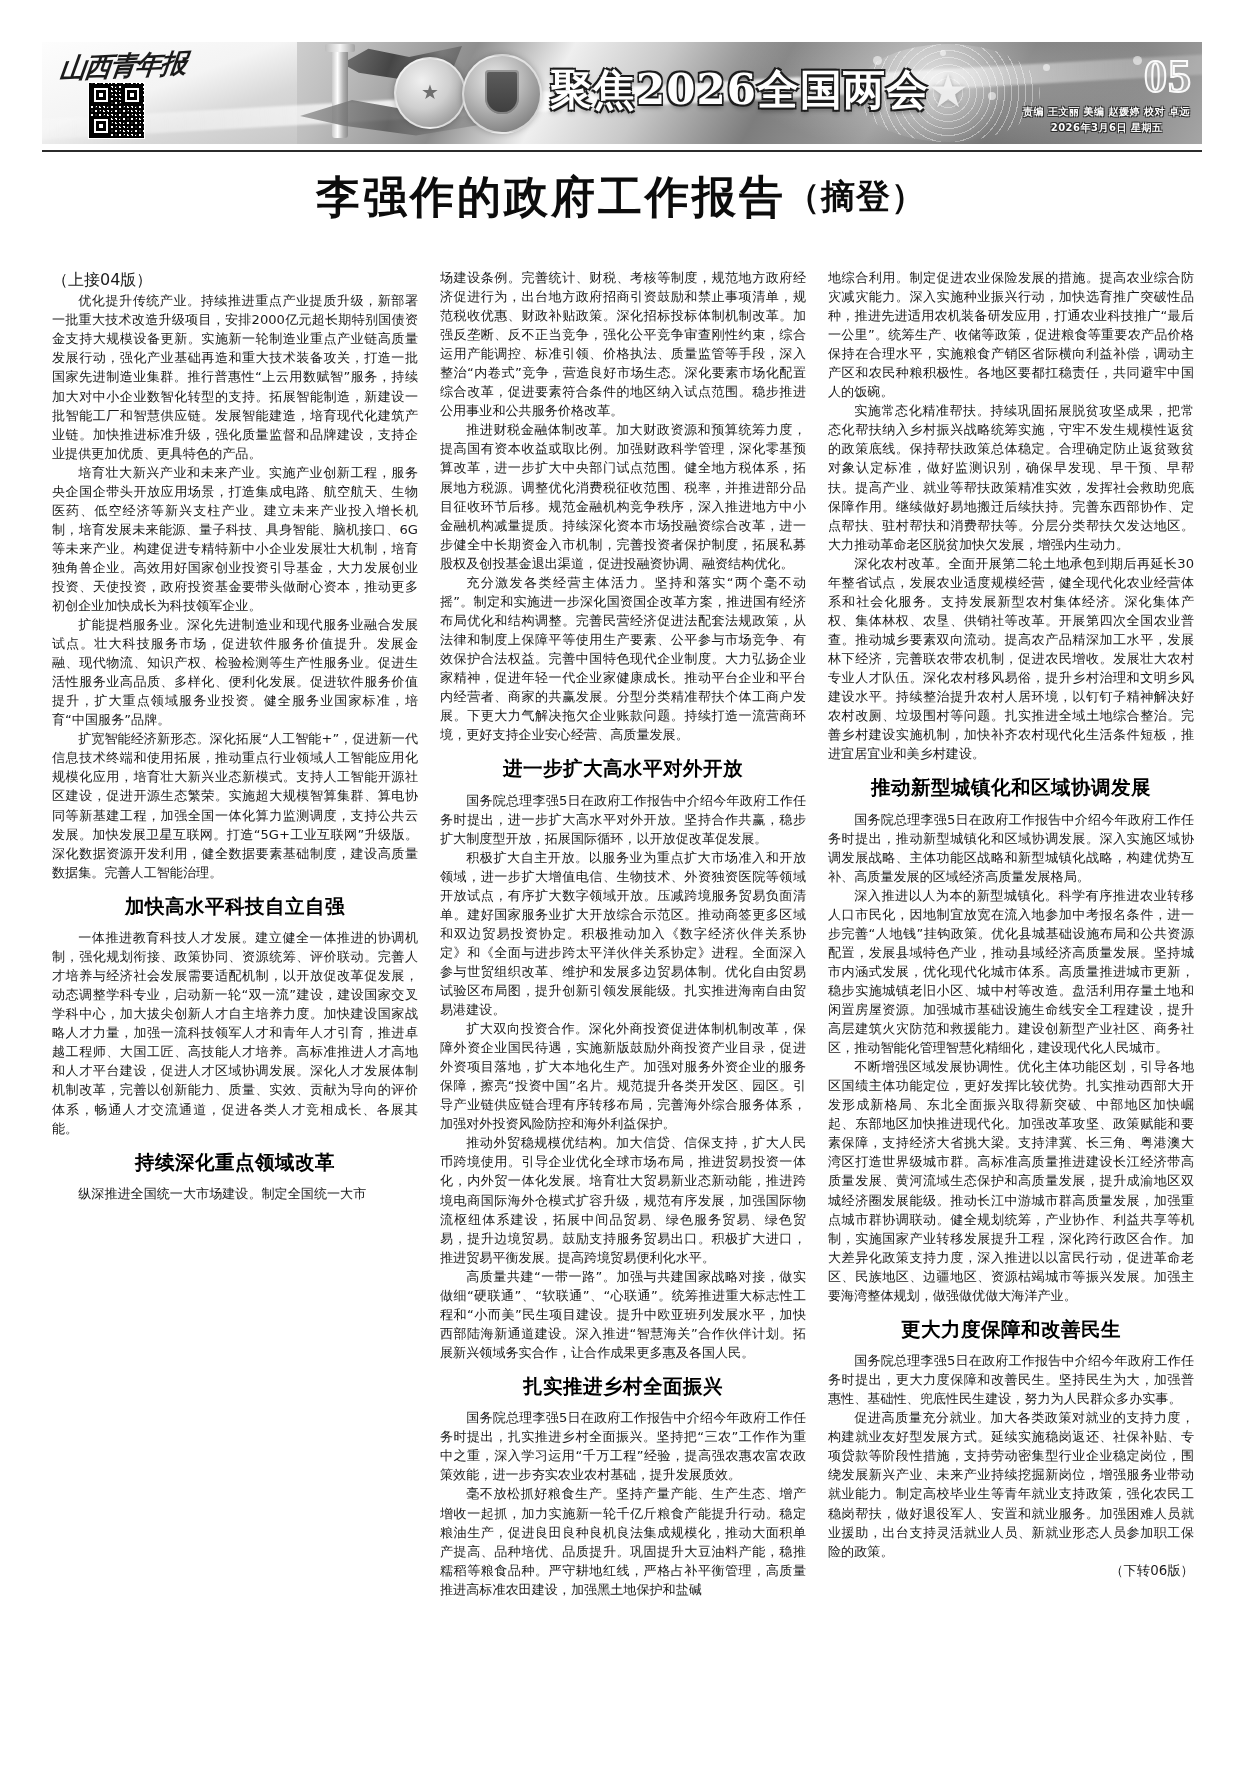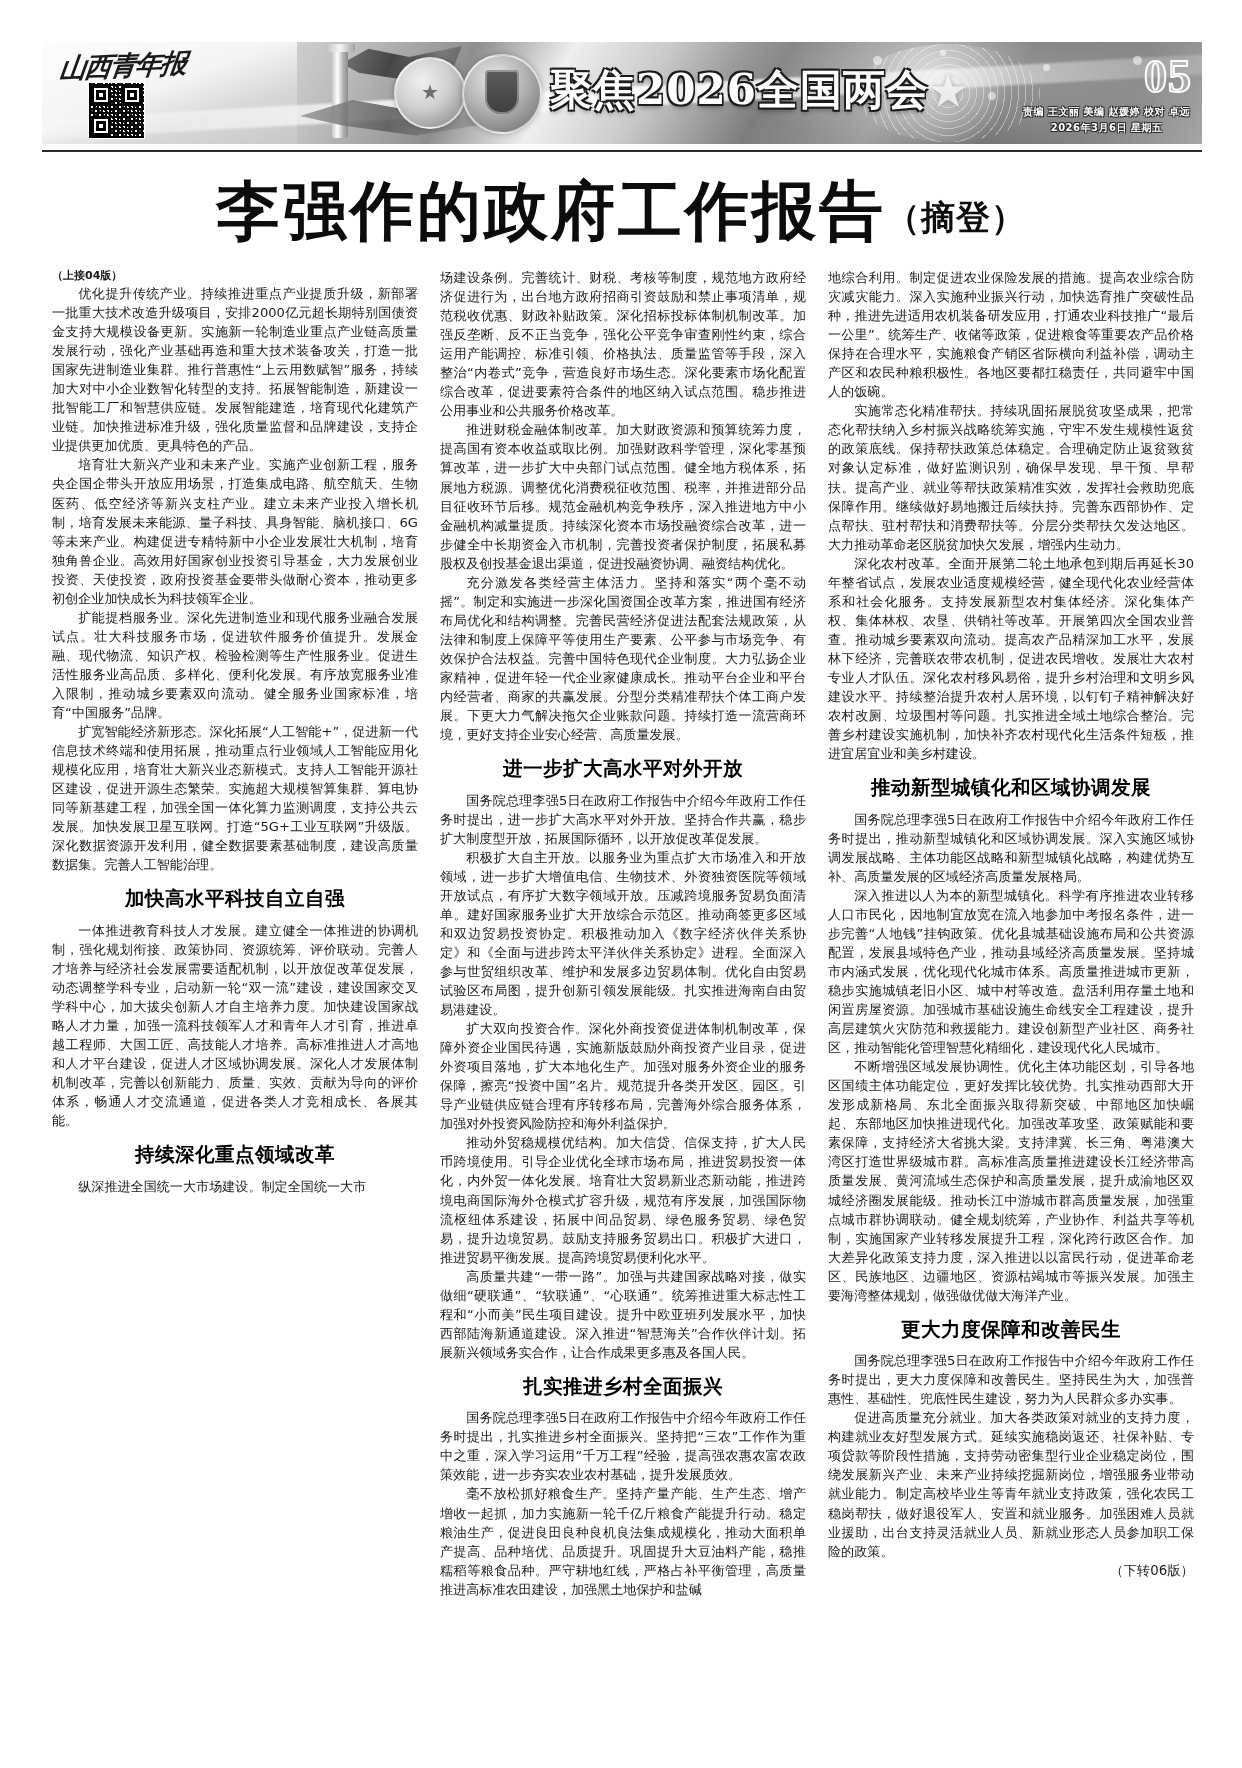--- a/index.html
+++ b/index.html
@@ -241,21 +241,21 @@
   .headline {
     position: absolute;
     left: 0;
     top: 168px;
     width: 1242px;
     text-align: center;
     white-space: nowrap;
   }
   .headline .main {
     font-family: "DejaVu Serif", "Liberation Serif", serif;
-    font-size: 64px;
+    font-size: 44px;
     font-weight: bold;
     letter-spacing: 3px;
     color: #0c0c0c;
   }
   .headline .sub {
     font-family: "DejaVu Serif", "Liberation Serif", serif;
     font-size: 34px;
     font-weight: bold;
     letter-spacing: 1px;
     color: #0c0c0c;
@@ -290,22 +290,22 @@
     font-family: "DejaVu Serif", "Liberation Serif", serif;
     font-size: 19.5px;
     font-weight: bold;
     text-align: center;
     margin: 11px 0 7px 0;
     letter-spacing: 0.5px;
     color: #000;
     text-indent: 0;
   }
   .contfrom {
-    font-size: 11px;
-    font-weight: bold;
+    font-size: 16px;
+    font-weight: normal;
     margin-bottom: 0;
   }
   .contto {
     text-align: right;
     text-indent: 0;
     font-size: 13.4px;
     margin-top: 6px;
   }
 </style>
 </head>
@@ -355,21 +355,21 @@
 
   <div class="headline">
     <span class="main">李强作的政府工作报告</span><span class="sub">（摘登）</span>
   </div>
 
   <div class="cols" id="cols">
       <div class="col">
         <p class="contfrom noindent">（上接04版）</p>
         <p>优化提升传统产业。持续推进重点产业提质升级，新部署一批重大技术改造升级项目，安排2000亿元超长期特别国债资金支持大规模设备更新。实施新一轮制造业重点产业链高质量发展行动，强化产业基础再造和重大技术装备攻关，打造一批国家先进制造业集群。推行普惠性“上云用数赋智”服务，持续加大对中小企业数智化转型的支持。拓展智能制造，新建设一批智能工厂和智慧供应链。发展智能建造，培育现代化建筑产业链。加快推进标准升级，强化质量监督和品牌建设，支持企业提供更加优质、更具特色的产品。</p>
         <p>培育壮大新兴产业和未来产业。实施产业创新工程，服务央企国企带头开放应用场景，打造集成电路、航空航天、生物医药、低空经济等新兴支柱产业。建立未来产业投入增长机制，培育发展未来能源、量子科技、具身智能、脑机接口、6G等未来产业。构建促进专精特新中小企业发展壮大机制，培育独角兽企业。高效用好国家创业投资引导基金，大力发展创业投资、天使投资，政府投资基金要带头做耐心资本，推动更多初创企业加快成长为科技领军企业。</p>
-        <p>扩能提档服务业。深化先进制造业和现代服务业融合发展试点。壮大科技服务市场，促进软件服务价值提升。发展金融、现代物流、知识产权、检验检测等生产性服务业。促进生活性服务业高品质、多样化、便利化发展。有序放宽服务业准入限制，推动城乡要素双向流动。健全服务业国家标准，培育“中国服务”品牌。</p>
+        <p>扩能提档服务业。深化先进制造业和现代服务业融合发展试点。壮大科技服务市场，促进软件服务价值提升。发展金融、现代物流、知识产权、检验检测等生产性服务业。促进生活性服务业高品质、多样化、便利化发展。促进软件服务价值提升，扩大重点领域服务业投资。健全服务业国家标准，培育“中国服务”品牌。</p>
         <p>扩宽智能经济新形态。深化拓展“人工智能+”，促进新一代信息技术终端和使用拓展，推动重点行业领域人工智能应用化规模化应用，培育壮大新兴业态新模式。支持人工智能开源社区建设，促进开源生态繁荣。实施超大规模智算集群、算电协同等新基建工程，加强全国一体化算力监测调度，支持公共云发展。加快发展卫星互联网。打造“5G+工业互联网”升级版。深化数据资源开发利用，健全数据要素基础制度，建设高质量数据集。完善人工智能治理。</p>
         <h2>加快高水平科技自立自强</h2>
         <p>一体推进教育科技人才发展。建立健全一体推进的协调机制，强化规划衔接、政策协同、资源统筹、评价联动。完善人才培养与经济社会发展需要适配机制，以开放促改革促发展，动态调整学科专业，启动新一轮“双一流”建设，建设国家交叉学科中心，加大拔尖创新人才自主培养力度。加快建设国家战略人才力量，加强一流科技领军人才和青年人才引育，推进卓越工程师、大国工匠、高技能人才培养。高标准推进人才高地和人才平台建设，促进人才区域协调发展。深化人才发展体制机制改革，完善以创新能力、质量、实效、贡献为导向的评价体系，畅通人才交流通道，促进各类人才竞相成长、各展其能。</p>
         <h2>持续深化重点领域改革</h2>
         <p>纵深推进全国统一大市场建设。制定全国统一大市</p>
       </div>
       <div class="col">
         <p class="noindent">场建设条例。完善统计、财税、考核等制度，规范地方政府经济促进行为，出台地方政府招商引资鼓励和禁止事项清单，规范税收优惠、财政补贴政策。深化招标投标体制机制改革。加强反垄断、反不正当竞争，强化公平竞争审查刚性约束，综合运用产能调控、标准引领、价格执法、质量监管等手段，深入整治“内卷式”竞争，营造良好市场生态。深化要素市场化配置综合改革，促进要素符合条件的地区纳入试点范围。稳步推进公用事业和公共服务价格改革。</p>
         <p>推进财税金融体制改革。加大财政资源和预算统筹力度，提高国有资本收益或取比例。加强财政科学管理，深化零基预算改革，进一步扩大中央部门试点范围。健全地方税体系，拓展地方税源。调整优化消费税征收范围、税率，并推进部分品目征收环节后移。规范金融机构竞争秩序，深入推进地方中小金融机构减量提质。持续深化资本市场投融资综合改革，进一步健全中长期资金入市机制，完善投资者保护制度，拓展私募股权及创投基金退出渠道，促进投融资协调、融资结构优化。</p>
         <p>充分激发各类经营主体活力。坚持和落实“两个毫不动摇”。制定和实施进一步深化国资国企改革方案，推进国有经济布局优化和结构调整。完善民营经济促进法配套法规政策，从法律和制度上保障平等使用生产要素、公平参与市场竞争、有效保护合法权益。完善中国特色现代企业制度。大力弘扬企业家精神，促进年轻一代企业家健康成长。推动平台企业和平台内经营者、商家的共赢发展。分型分类精准帮扶个体工商户发展。下更大力气解决拖欠企业账款问题。持续打造一流营商环境，更好支持企业安心经营、高质量发展。</p>

